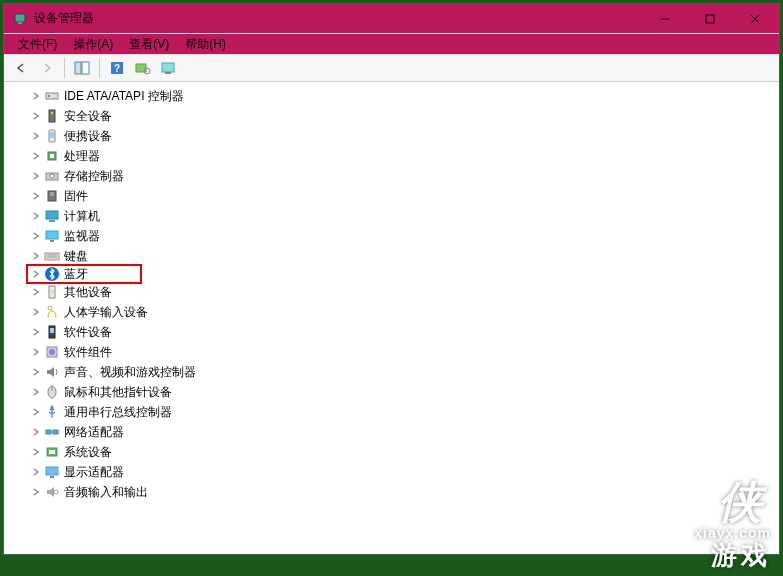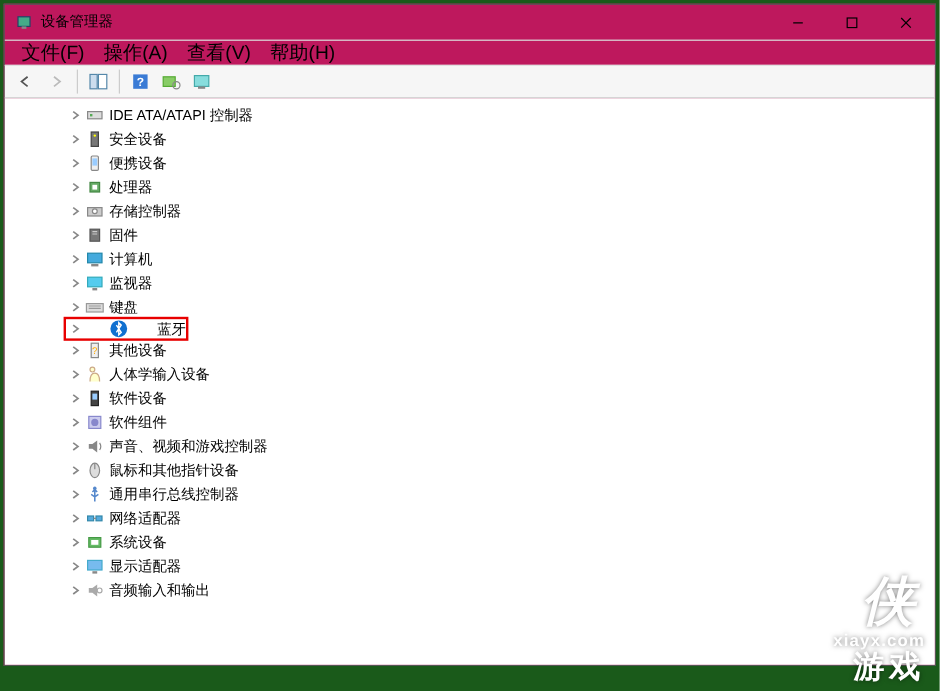--- a/index.html
+++ b/index.html
@@ -3,29 +3,29 @@
 <meta charset="utf-8">
 <style>
 * { margin: 0; padding: 0; box-sizing: border-box; font-family: "Microsoft YaHei", "Segoe UI", sans-serif; }
 body { background: #1a5a1a; width: 783px; height: 576px; position: relative; overflow: hidden; }
 .window { position: absolute; left: 3px; top: 3px; width: 777px; height: 552px; background: #be185d; border: 1px solid #555; display: flex; flex-direction: column; }
 .titlebar { height: 30px; display: flex; align-items: center; padding: 0 2px 0 8px; border-bottom: 1px solid #ddd; }
 .titlebar .appicon { width: 16px; height: 16px; margin-right: 6px; display: flex; align-items: center; justify-content: center; }
 .titlebar .title { font-size: 12px; flex: 1; }
 .winctrls { display: flex; height: 100%; }
 .winbtn { width: 45px; display: flex; align-items: center; justify-content: center; font-size: 12px; }
-.menubar { height: 20px; display: flex; align-items: center; padding: 0 6px; font-size: 16px; gap: 0; }
+.menubar { height: 20px; display: flex; align-items: center; padding: 0 6px; font-size: 12px; gap: 0; }
 .menuitem { padding: 1px 8px; }
 .toolbar { height: 28px; display: flex; align-items: center; padding: 0 6px; gap: 4px; border-top: 1px solid #e0e0e0; border-bottom: 1px solid #ccc; background: #f6f6f6; }
 .tbtn { width: 22px; height: 22px; display: flex; align-items: center; justify-content: center; border: 1px solid transparent; }
 .tsep { width: 1px; height: 20px; background: #ccc; margin: 0 2px; }
-.content { flex: 1; overflow-y: scroll; position: relative; background: #fff; padding-left: 27px; }
+.content { flex: 1; overflow-y: scroll; position: relative; background: #fff; }
 .tree { padding: 4px 0 4px 24px; font-size: 12px; }
 .node { display: flex; align-items: center; height: 20px; position: relative; padding-left: 2px; }
-.node.hl { border: 2px solid #e80000; margin: -2px -2px -2px -2px; padding-left: 2px; width: 104px; justify-content: space-between; }
+.node.hl { border: 2px solid #e80000; margin: -2px -2px -2px -2px; padding-left: 2px; width: 116px; }
 .chevron { width: 12px; height: 12px; display: flex; align-items: center; justify-content: center; margin-right: 2px; color: #777; }
 .devicon { width: 16px; height: 16px; margin-right: 4px; display: flex; align-items: center; justify-content: center; }
 .nodelabel { white-space: nowrap; }
 .watermark { position: absolute; right: 12px; bottom: 6px; color: #fff; font-family: "Microsoft YaHei", sans-serif; font-size: 18px; font-weight: bold; text-align: right; line-height: 1.1; letter-spacing: 1px; text-shadow: 0 0 4px rgba(0,0,0,.5); pointer-events: none; }
 .watermark .big { font-size: 44px; font-style: italic; margin-right: 8px; }
 .watermark .url { font-size: 14px; display: block; letter-spacing: 1px; text-align: center; }
 .watermark .cn { font-size: 26px; letter-spacing: 4px; display: block; }
 ::-webkit-scrollbar { width: 17px; }
 ::-webkit-scrollbar-track { background: #f0f0f0; }
 ::-webkit-scrollbar-thumb { background: #c0c0c0; }

